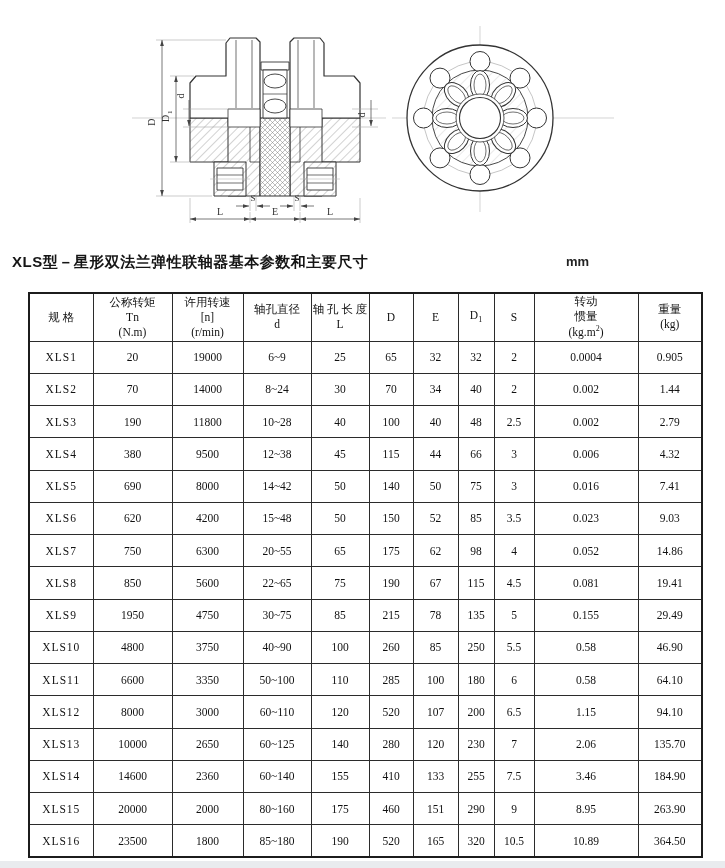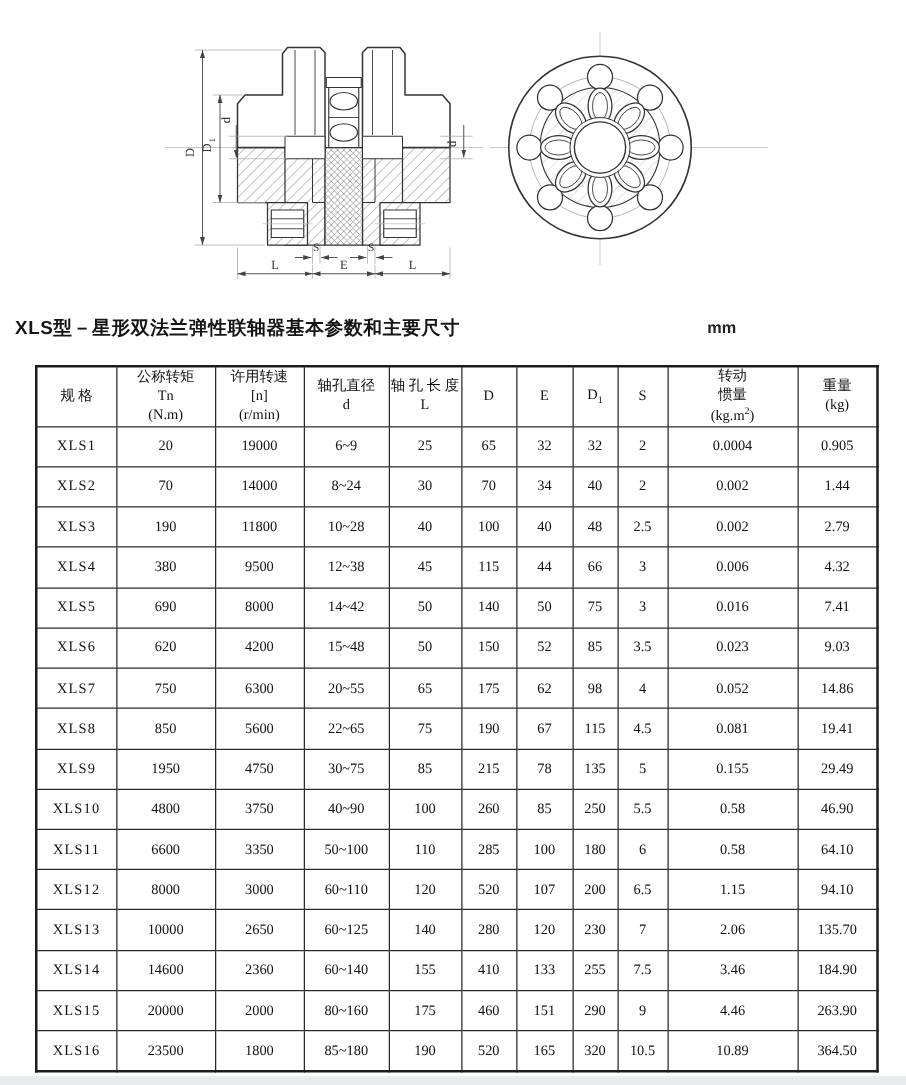--- a/index.html
+++ b/index.html
@@ -469,21 +469,21 @@
         <tr>
           <td class="spec-name">XLS15</td>
           <td>20000</td>
           <td>2000</td>
           <td>80~160</td>
           <td>175</td>
           <td>460</td>
           <td>151</td>
           <td>290</td>
           <td>9</td>
-          <td>4.46</td>
+          <td>8.95</td>
           <td>263.90</td>
         </tr>
         <tr>
           <td class="spec-name">XLS16</td>
           <td>23500</td>
           <td>1800</td>
           <td>85~180</td>
           <td>190</td>
           <td>520</td>
           <td>165</td>

